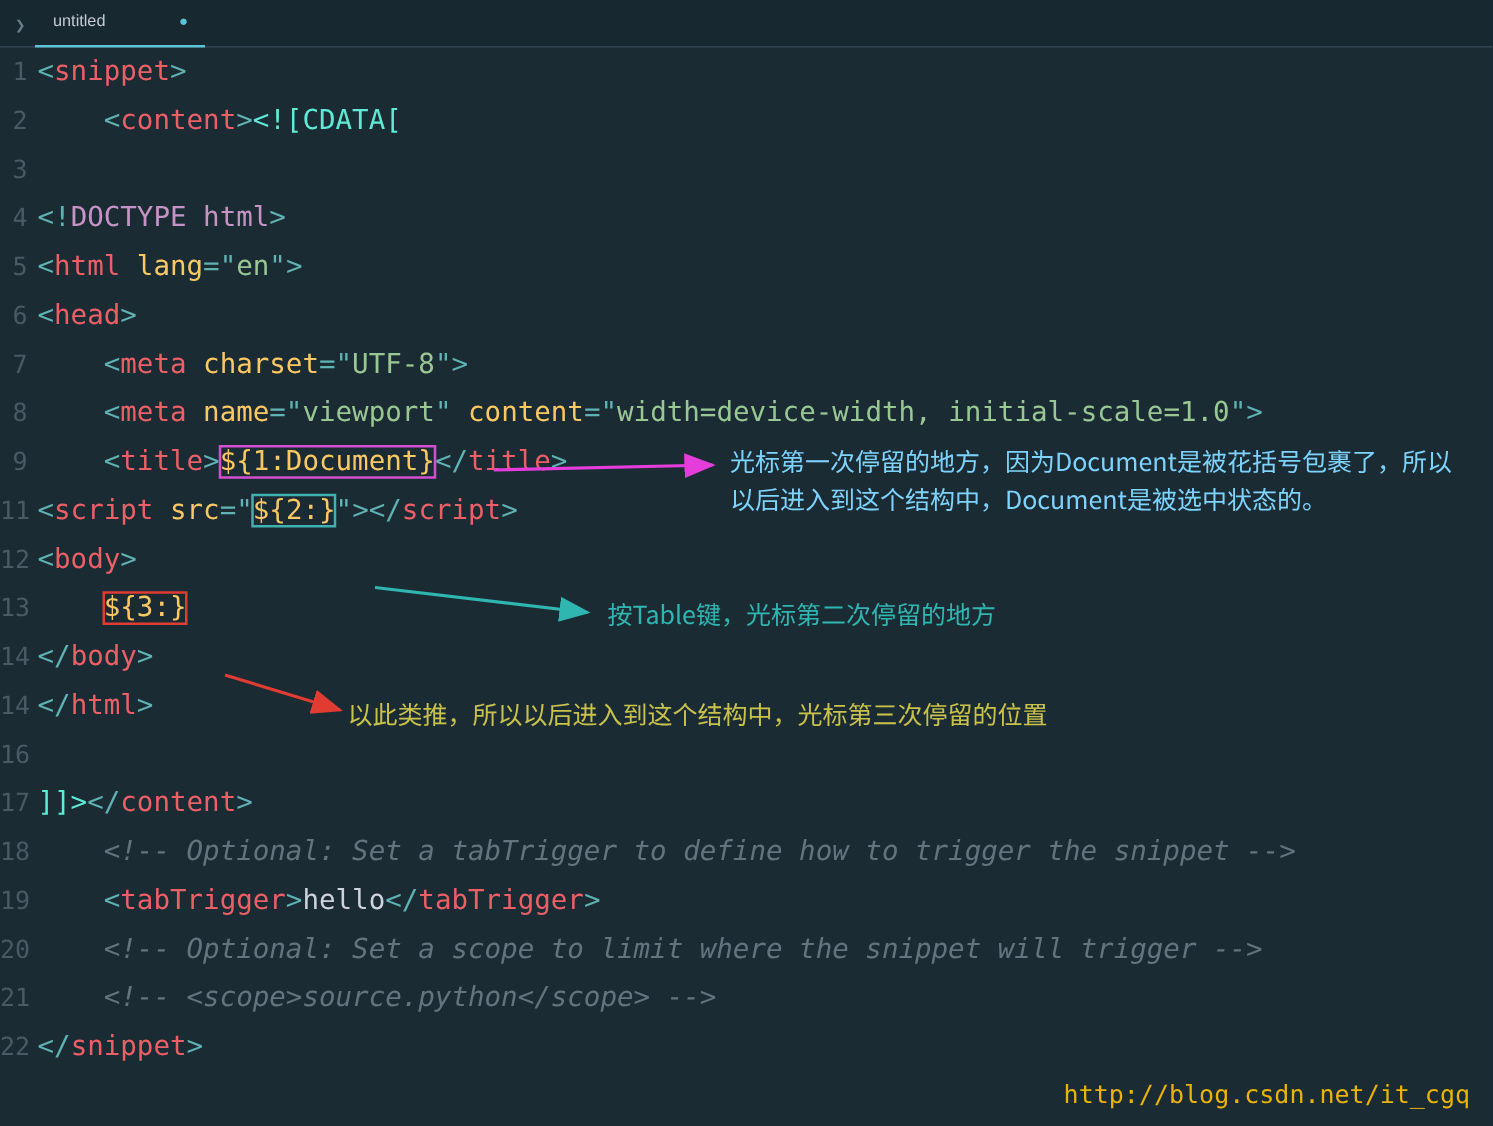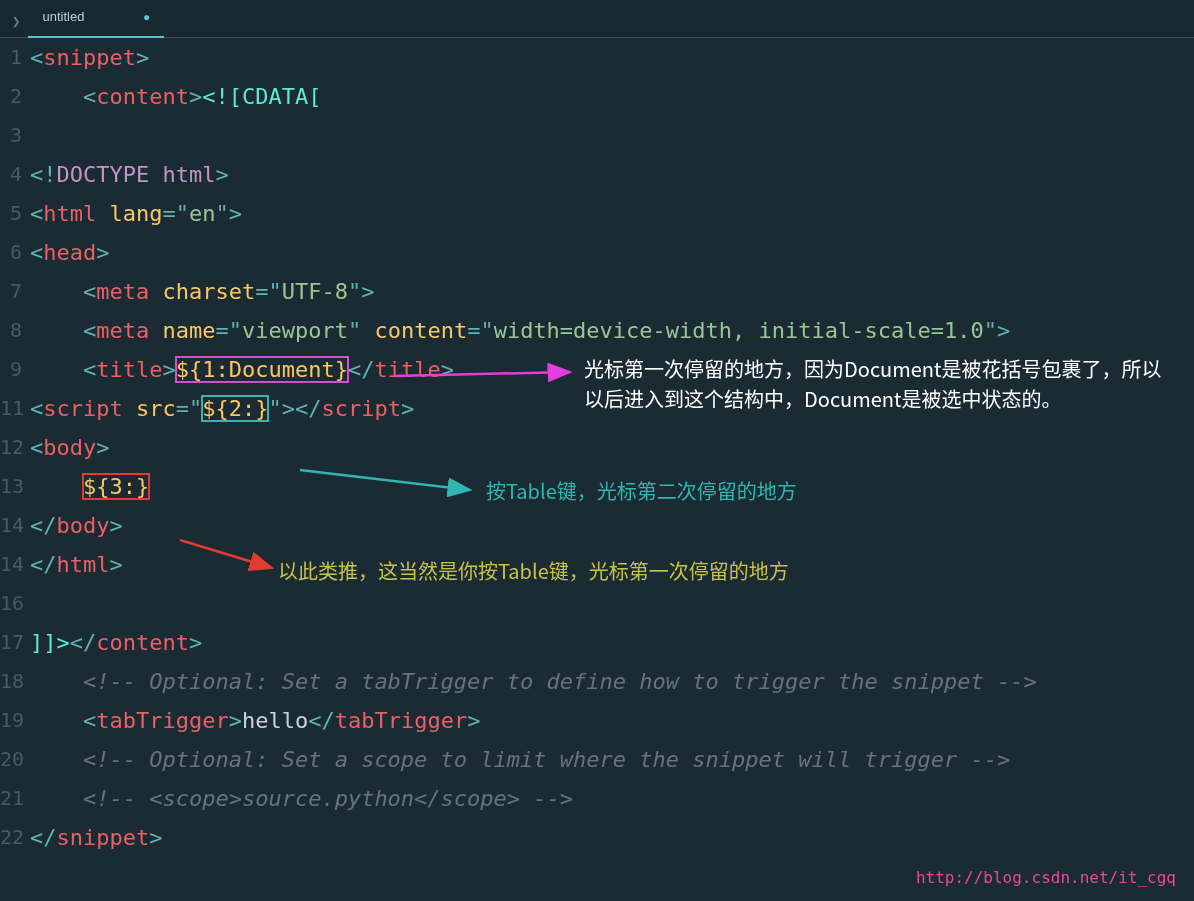--- a/index.html
+++ b/index.html
@@ -65,26 +65,26 @@
   .txt    {color:#cdd3de;}   
   .var    {color:#fac863;}
   .cmt    {color:#65737e;font-style:italic;}
   .cdata  {color:#5eead4;}
   
   .box-pink   {outline:2px solid #d24fcf;outline-offset:-1px;}
   .box-teal   {outline:2px solid #3fb1ae;outline-offset:-1px;}
   .box-red    {outline:2px solid #e03c31;outline-offset:-1px;}
   
   .anno{position:absolute;font-family:"Microsoft YaHei","PingFang SC","Noto Sans CJK SC",sans-serif;font-size:20px;line-height:30px;}
-  .anno.magenta{color:#ffffff;}
+  .anno.magenta{color:#7dd3fc;}
   .anno.teal   {color:#2fb6b0;}
   .anno.olive  {color:#c9c24a;}
   .watermark{
     position:absolute;right:18px;bottom:14px;
-    color:#ec4899;font-size:16px;
+    color:#eab308;font-size:20px;
     font-family:"Consolas",monospace;
   }
   svg.arrow{position:absolute;overflow:visible;pointer-events:none;}
 </style>
 </head>
 <body>
 
 <div class="tabbar">
   <span class="chevron">❯</span>
   <div class="tab active">
@@ -220,17 +220,17 @@
 <div class="anno teal" style="left:486px;top:438px;">按Table键，光标第二次停留的地方</div>
 
 <svg class="arrow" style="left:180px;top:500px;" width="100" height="40">
   <defs>
         <marker id="ahR" markerWidth="10" markerHeight="8" refX="9" refY="4" orient="auto">
     <path d="M0,0 L10,4 L0,8 Z" fill="#e03c31"></path>
         </marker>
       </defs>
   <line x1="0" y1="2" x2="92" y2="30" stroke="#e03c31" stroke-width="2.5" marker-end="url(#ahR)"></line>
 </svg>
-<div class="anno olive" style="left:278px;top:518px;">以此类推，这当然是你按Table键，光标第一次停留的地方</div>
+<div class="anno olive" style="left:278px;top:518px;">以此类推，所以以后进入到这个结构中，光标第三次停留的位置</div>
 
 <div class="watermark">http://blog.csdn.net/it_cgq</div>
 
 </div>
 
 </body></html>

